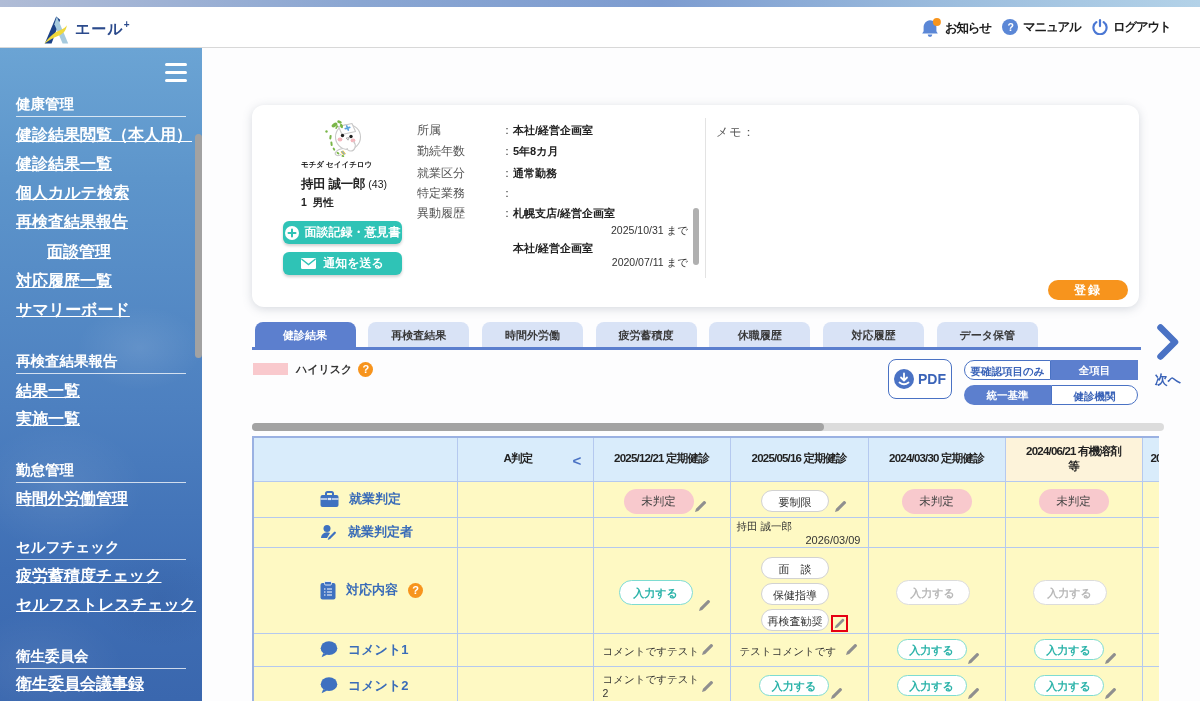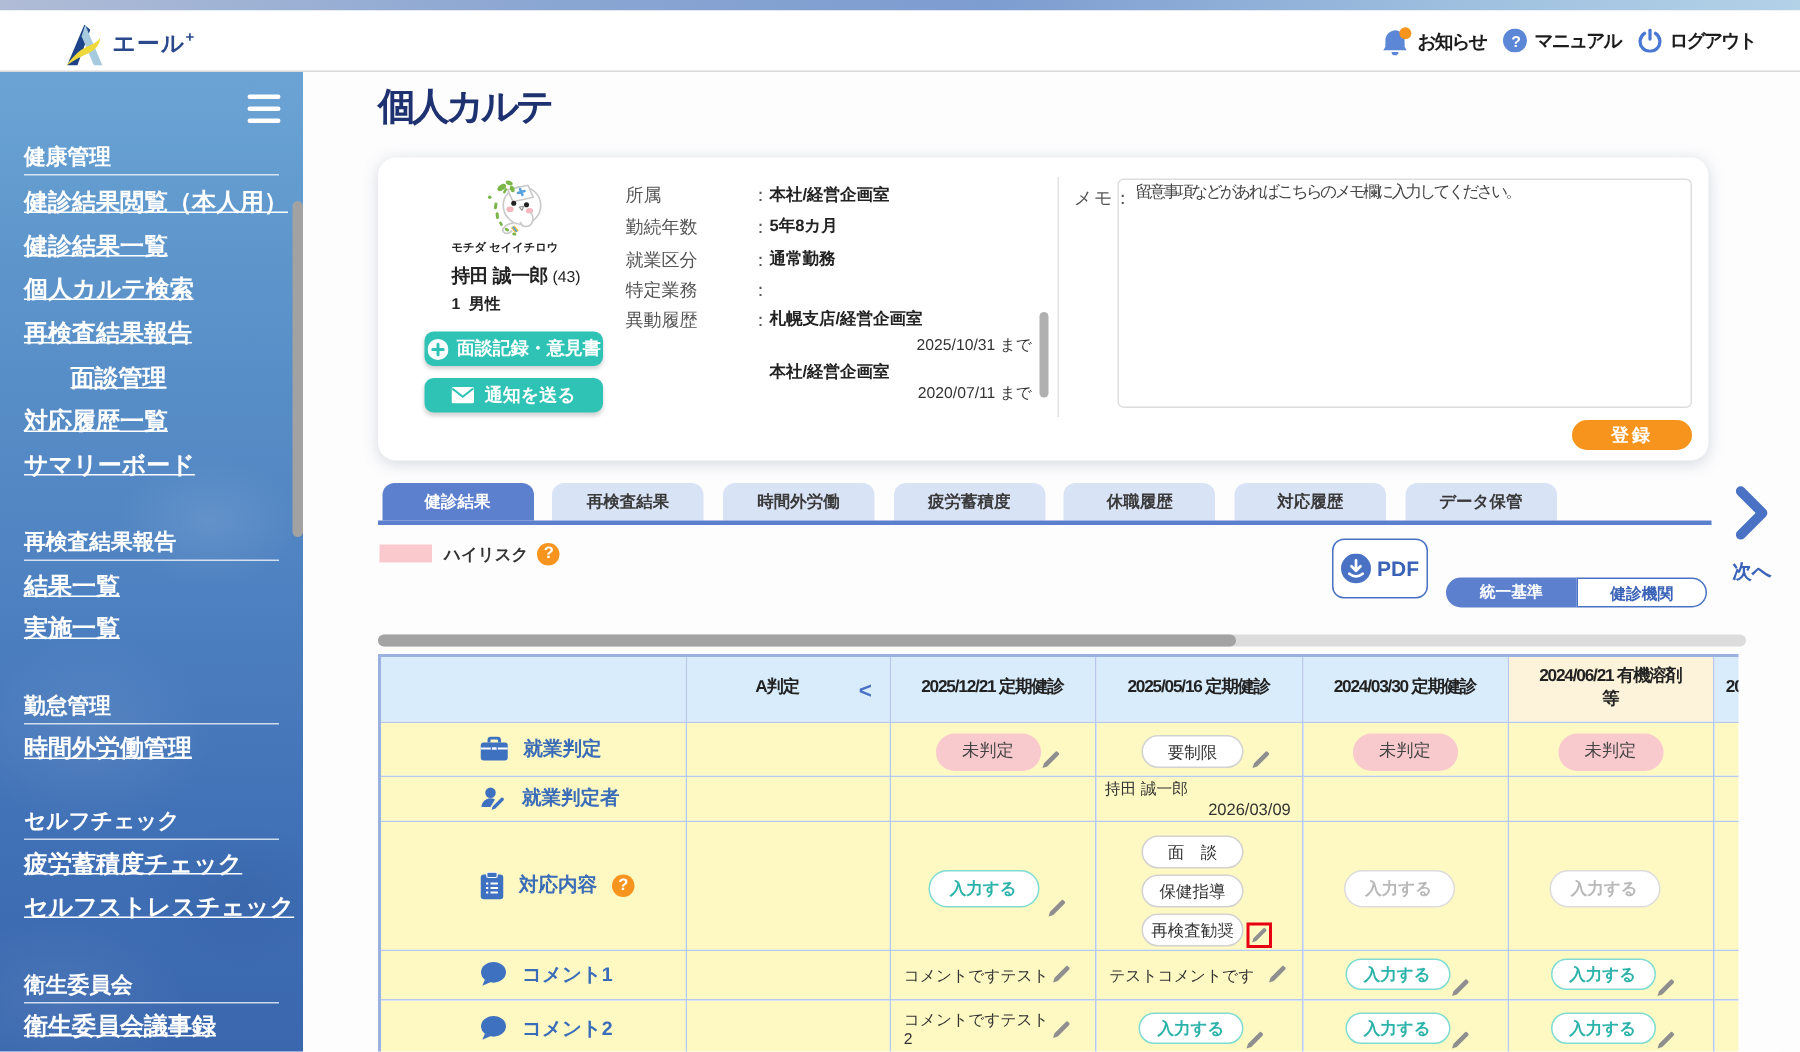--- a/index.html
+++ b/index.html
@@ -127,21 +127,20 @@
   <div class="snav shead" style="top:490px;">セルフチェック</div>
   <div class="sline" style="top:511px;"></div>
   <div class="snav sitem" style="top:518px;">疲労蓄積度チェック</div>
   <div class="snav sitem" style="top:547px;">セルフストレスチェック</div>
   <div class="snav shead" style="top:599px;">衛生委員会</div>
   <div class="sline" style="top:620px;"></div>
   <div class="snav sitem" style="top:626px;">衛生委員会議事録</div>
   <div id="vthumb"></div>
 </div>
 <div id="main">
-  <h1>個人カルテ</h1>
   <div id="card">
     <svg style="position:absolute;left:66px;top:12px;" width="44" height="44" viewBox="0 0 44 44">
       <circle cx="30" cy="20" r="12.5" fill="#fff" stroke="#c9c9c9" stroke-width="1.1"></circle>
       <path d="M20.5 9.5 L34 6.5 L37.5 14.5 L24 17.5 Z" fill="#fff" stroke="#c9c9c9" stroke-width="1.1" stroke-linejoin="round"></path>
       <path d="M28.7 9 l1.6 4 M27.3 11.6 l4.4 -1.2" stroke="#5aa2dd" stroke-width="1.7" stroke-linecap="round"></path>
       <circle cx="24.5" cy="18.5" r="1.7" fill="#222"></circle>
       <circle cx="33" cy="19.5" r="1.7" fill="#222"></circle>
       <ellipse cx="22" cy="22.5" rx="2.4" ry="1.9" fill="#f3b6bd"></ellipse>
       <ellipse cx="35" cy="23.5" rx="2.4" ry="1.9" fill="#f3b6bd"></ellipse>
       <path d="M28.2 21 l3 -0.4 l-1.2 2.6 Z" fill="#fff" stroke="#999" stroke-width="0.8" stroke-linejoin="round"></path>
@@ -186,23 +185,20 @@
       <div class="frow" style="left:249px;top:82px;">：</div>
     <div class="frow" style="left:165px;top:102px;">異動履歴</div>
       <div class="frow" style="left:249px;top:102px;">：</div>
       <div class="fval" style="left:261px;top:102px;">札幌支店/経営企画室</div>
     <div class="fdate" style="left:316px;top:119px;">2025/10/31 まで</div>
     <div class="fval" style="left:261px;top:137px;">本社/経営企画室</div>
     <div class="fdate" style="left:316px;top:151px;">2020/07/11 まで</div>
     <div id="fthumb"></div>
     <div id="divider"></div>
     <div id="memolabel">メモ：</div>
-    <div id="memobox">
-        <div>留意事項などがあればこちらのメモ欄に入力してください。</div>
-      </div>
     <div id="regbtn">登録</div>
   </div>
   <div class="tab active" style="left:52.5px;">健診結果</div>
   <div class="tab" style="left:166.2px;">再検査結果</div>
   <div class="tab" style="left:279.9px;">時間外労働</div>
   <div class="tab" style="left:393.6px;">疲労蓄積度</div>
   <div class="tab" style="left:507.3px;">休職履歴</div>
   <div class="tab" style="left:621px;">対応履歴</div>
   <div class="tab" style="left:734.7px;">データ保管</div>
   <div id="tabline"></div>
@@ -212,20 +208,24 @@
       </svg>
     <div class="nx">次へ</div>
   </div>
   <div id="legend"></div>
   <div id="legendtx">ハイリスク<span class="qmark">?</span></div>
   <div id="pdfbtn"><svg width="20" height="20" viewBox="0 0 20 20">
         <circle cx="10" cy="10" r="10" fill="#4a72c4"></circle>
         <path d="M10 4.5 V11 M7 8.5 L10 11.5 L13 8.5" fill="none" stroke="#fff" stroke-width="1.8" stroke-linecap="round" stroke-linejoin="round"></path>
         <path d="M5.5 13.5 q4.5 3.5 9 0" fill="none" stroke="#fff" stroke-width="1.8" stroke-linecap="round"></path>
       </svg>PDF</div>
+  <div class="tgl" style="left:762px;top:312px;">
+      <div class="seg off" style="border-radius:10px 0 0 10px;">要確認項目のみ</div>
+      <div class="seg on">全項目</div>
+    </div>
   <div class="tgl" style="left:762px;top:337px;">
       <div class="seg on" style="border-radius:10px 0 0 10px;">統一基準</div>
       <div class="seg off" style="border-radius:0 10px 10px 0;">健診機関</div>
     </div>
   <div id="hscroll">
       <div id="hthumb"></div>
     </div>
   <div id="tablewrap">
     <table>
       <colgroup>

